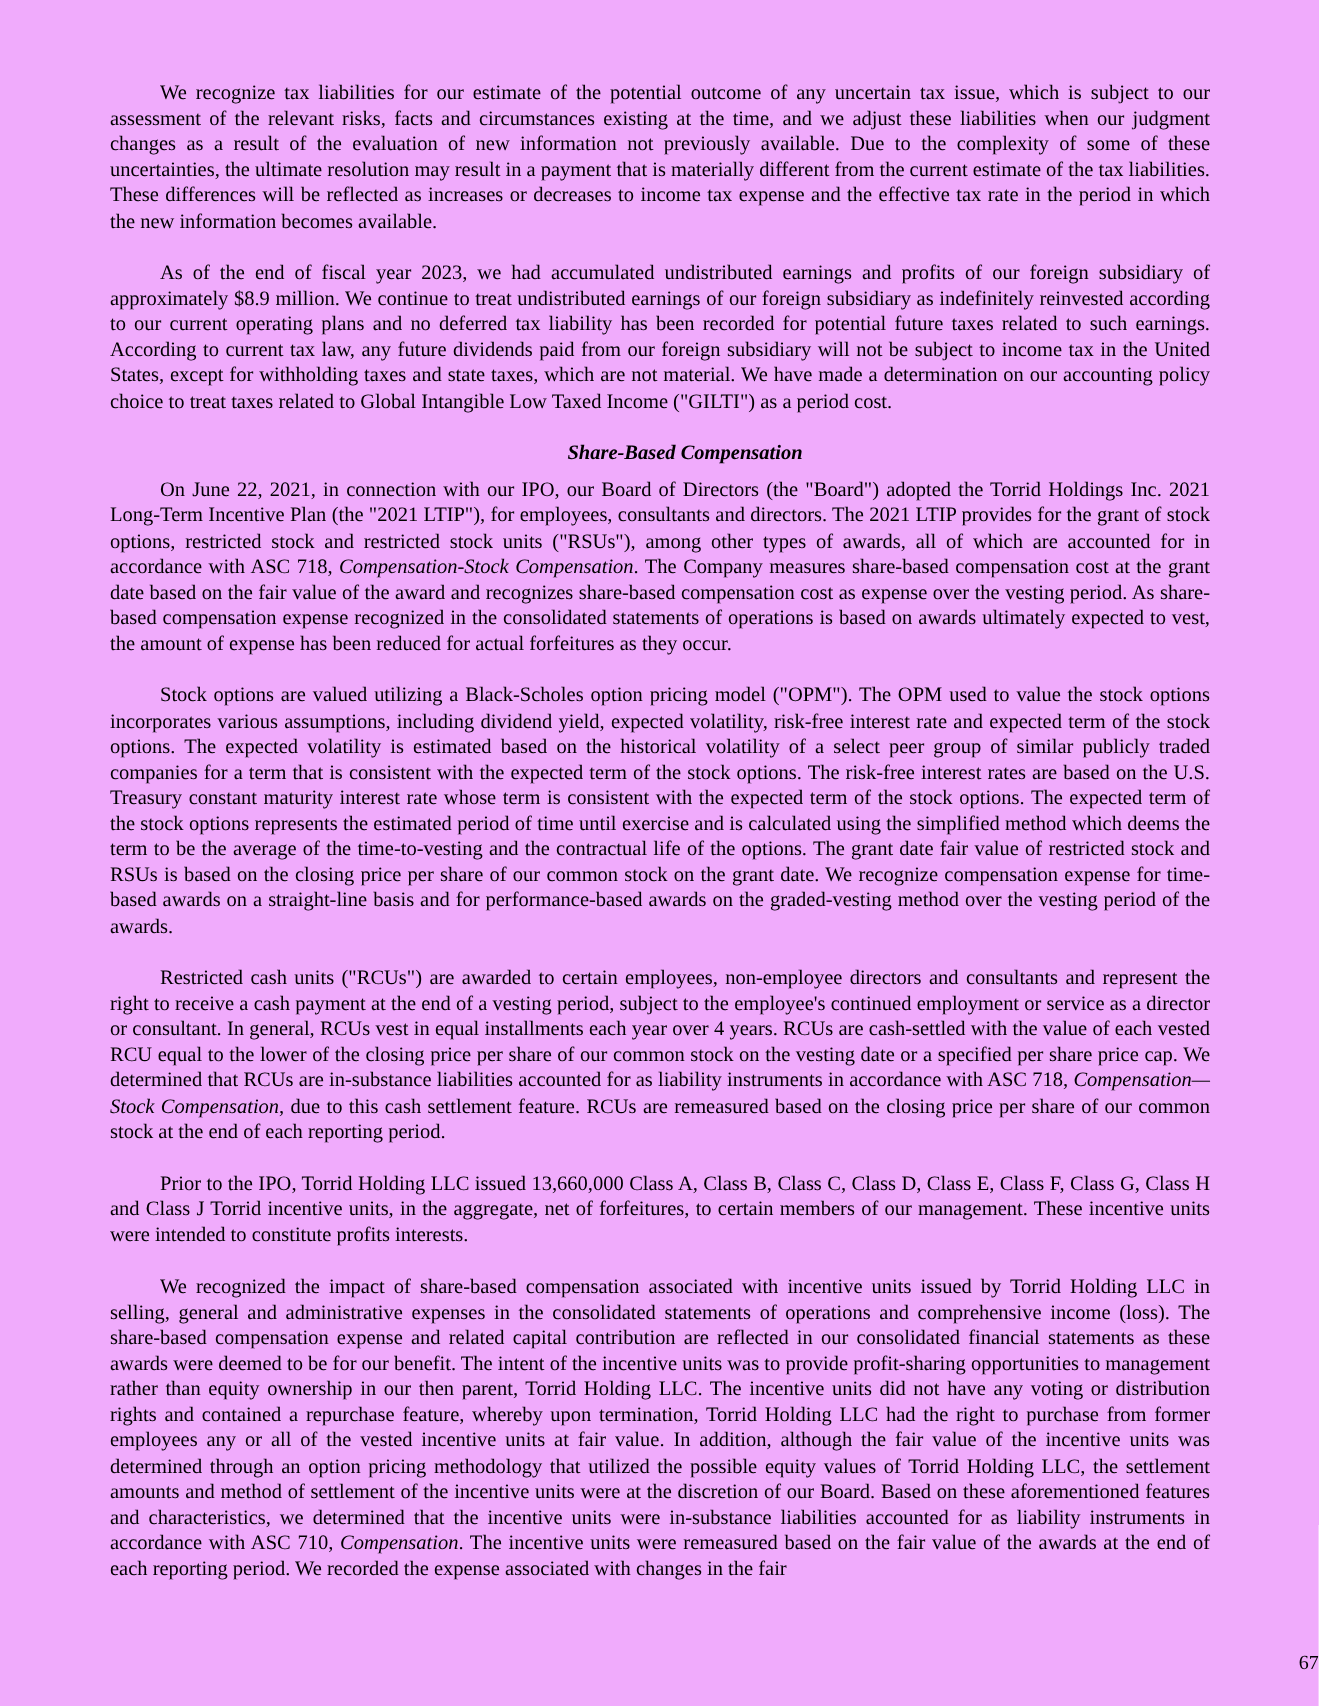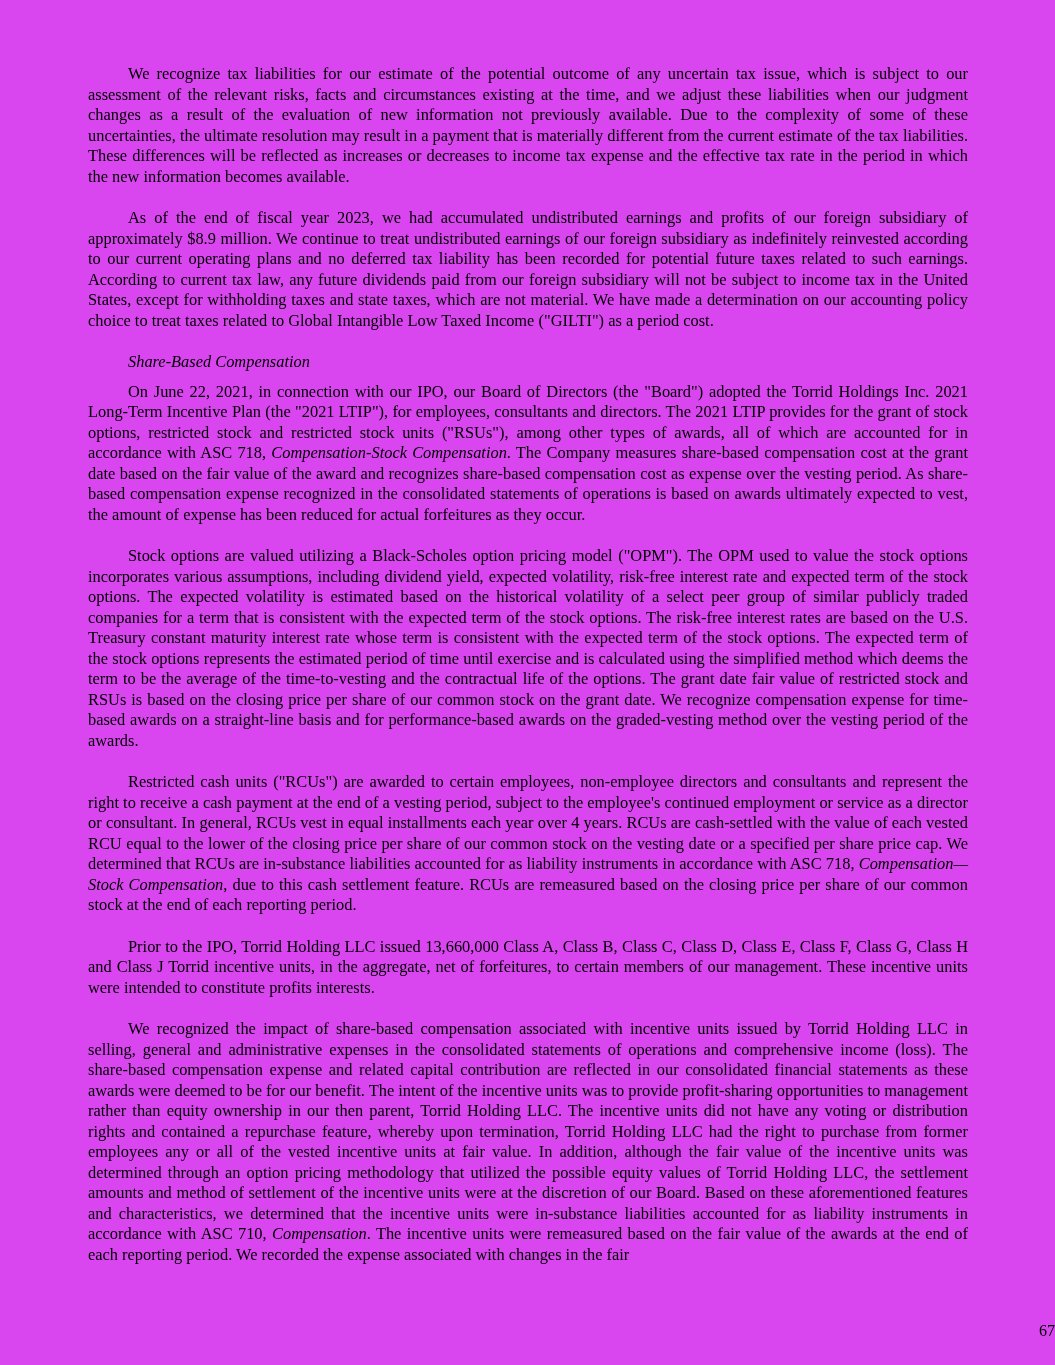--- a/index.html
+++ b/index.html
@@ -4,21 +4,21 @@
 <style>
   html, body {
     margin: 0;
     padding: 0;
     background: #ffffff;
   }
   .sheet {
     position: relative;
     width: 1055px;
     height: 1365px;
-    background: #d946ef;
+    background: #f0abfc;
     overflow: hidden;
     font-family: "Liberation Serif", "DejaVu Serif", serif;
     color: #000000;
   }
   .content {
     position: absolute;
     top: 64px;
     left: 88px;
     width: 880px;
   }
@@ -26,23 +26,24 @@
     margin: 0 0 21px 0;
     font-size: 16.4px;
     line-height: 20.5px;
     text-align: justify;
     text-indent: 40px;
   }
   .heading {
     margin: 14px 0 9px 0;
     font-size: 16.4px;
     line-height: 20.5px;
-    font-weight: normal;
+    font-weight: bold;
     font-style: italic;
     text-indent: 40px;
+    text-align: center;
   }
   .page-number {
     position: absolute;
     bottom: 24px;
     left: 0;
     width: 100%;
     text-align: right;
     font-size: 16px;
     line-height: 20px;
   }

